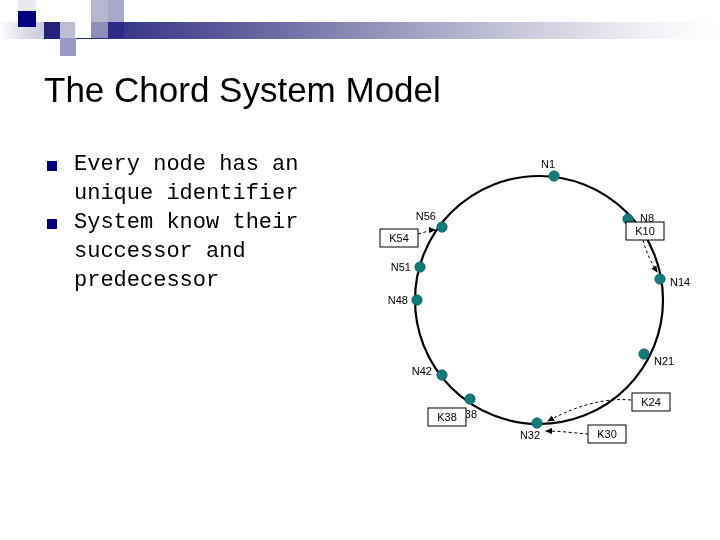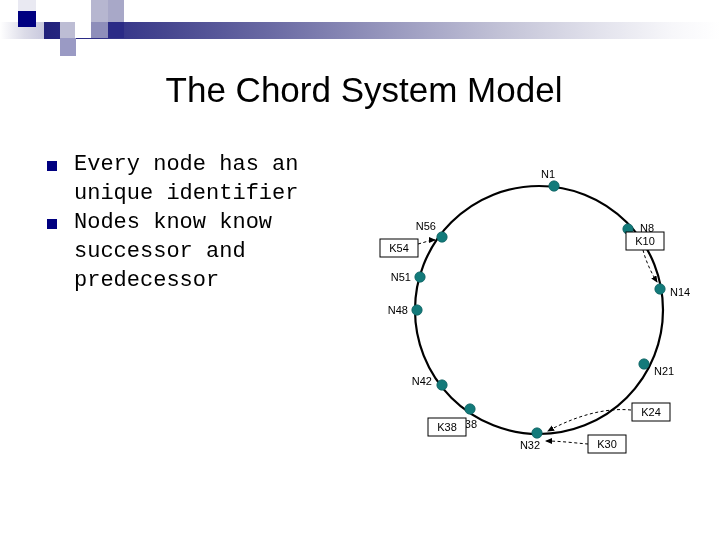--- a/index.html
+++ b/index.html
@@ -63,21 +63,20 @@
     position: absolute;
     left: 44px;
     top: 68px;
     width: 640px;
     font-size: 35px;
     line-height: 44px;
     font-weight: normal;
     letter-spacing: 0px;
     color: #000000;
     margin: 0;
-    text-align: center;
   }
 
   
   #bullet-list {
     position: absolute;
     left: 44px;
     top: 150px;
     width: 312px;
     list-style: none;
     margin: 0;
@@ -106,21 +105,21 @@
     font-style: italic;
     vertical-align: super;
     line-height: 0;
   }
   .ital-m { font-style: italic; }
 
   
   #chord-diagram {
     position: absolute;
     left: 370px;
-    top: 152px;
+    top: 142px;
     width: 350px;
     height: 315px;
   }
   #chord-svg {
     position: absolute;
     left: 0;
     top: 0;
     width: 350px;
     height: 315px;
   }
@@ -169,21 +168,21 @@
   <div class="sq sq-a"></div>
 </div>
 
 <h1 id="slide-title">The Chord System Model</h1>
 
 <ul id="bullet-list">
   <li>
     <span class="bullet-text">Every node has an unique identifier</span>
   </li>
   <li>
-    <span class="bullet-text">Nodes know know successor and predecessor</span>
+    <span class="bullet-text">System know their successor and predecessor</span>
   </li>
 </ul>
 
 <div id="chord-diagram">
   <svg id="chord-svg" viewBox="0 0 350 315">
     <circle class="ring" id="ring-circle" cx="169" cy="158" r="124" stroke="#000000"></circle>
     <defs>
         <marker id="ah" markerWidth="7" markerHeight="7" refX="6" refY="3" orient="auto">
           <path d="M0,0 L7,3 L0,6 z" fill="#000000"></path>
         </marker>

